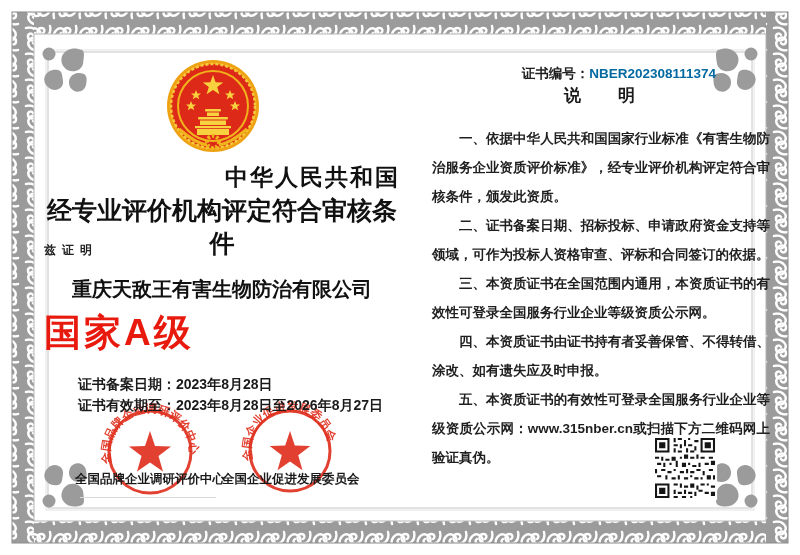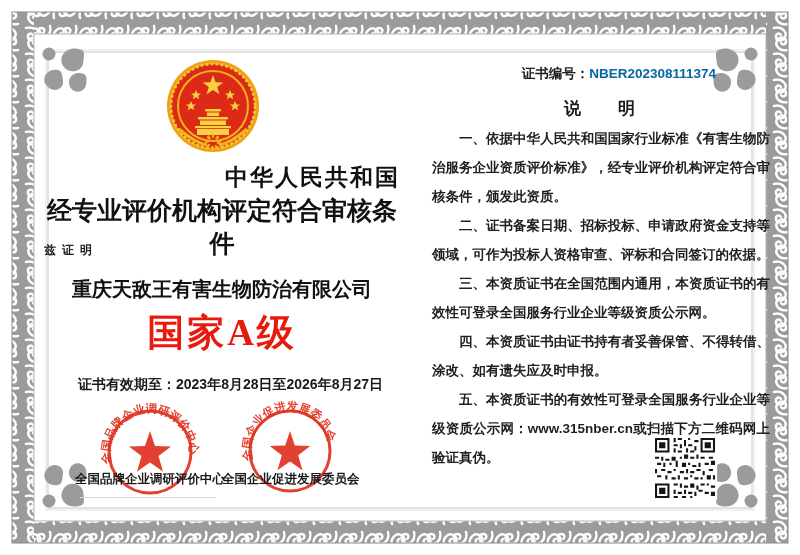--- a/index.html
+++ b/index.html
@@ -25,42 +25,42 @@
   }
   .certify-label{
     left:44px;top:242px;width:356px;text-align:left;
     font-size:12px;font-weight:bold;letter-spacing:6px;color:#222;
   }
   .company-name{
     left:44px;top:276px;width:356px;text-align:center;
     font-size:20px;font-weight:bold;color:#111;
   }
   .grade{
-    left:44px;top:308px;width:356px;text-align:center;
-    font-family:Liberation Serif, serif;
+    left:44px;top:308px;width:356px;text-align:left;
+    font-family:Liberation Sans, sans-serif;
     font-size:37px;font-weight:bold;letter-spacing:3px;color:#e8190d;
   }
   .dates{left:78px;top:374px;font-size:14px;font-weight:bold;line-height:21px;color:#1a1a1a;}
   .dates .row{white-space:nowrap;}
 
   .seal-caption{
     top:471px;font-size:12.5px;font-weight:bold;color:#1a1a1a;text-align:center;white-space:nowrap;
   }
   .seal-caption.c1{left:72px;width:156px;}
   .seal-caption.c2{left:222px;width:136px;}
   .caption-line{left:80px;top:497px;width:136px;height:1px;background:#d9d9d9;}
 
   
   .cert-number{
     left:430px;top:65px;width:286px;text-align:right;
     font-size:13.5px;font-weight:bold;white-space:nowrap;
   }
   .cert-number .num{color:#0369a1;}
   .notes-heading{
-    left:432px;top:97px;width:336px;text-align:center;
+    left:432px;top:84px;width:336px;text-align:center;
     font-size:17px;font-weight:bold;letter-spacing:1px;color:#1a1a1a;
   }
   .notes{
     left:432px;top:124px;width:338px;
     font-size:13.5px;font-weight:bold;line-height:29px;
     text-align:justify;color:#1f1f1f;
   }
   .notes p{margin:0;text-indent:2em;}
 </style>
 </head>
@@ -170,20 +170,23 @@
 </svg>
 
 <div class="abs country-title">中华人民共和国</div>
 <div class="abs cert-title">经专业评价机构评定符合审核条件</div>
 <div class="abs certify-label">兹证明</div>
 <div class="abs company-name">重庆天敌王有害生物防治有限公司</div>
 <div class="abs grade">国家A级</div>
 
 <div class="abs dates">
   <div class="row">
+    <span>证书备案日期：</span><span>2023年8月28日</span>
+  </div>
+  <div class="row">
     <span>证书有效期至：</span><span>2023年8月28日至2026年8月27日</span>
   </div>
 </div>
 
 <div class="abs seal-caption c1">全国品牌企业调研评价中心</div>
 <div class="abs seal-caption c2">全国企业促进发展委员会</div>
 <div class="abs caption-line"></div>
 
 <div class="abs cert-number">
   <span>证书编号：</span><span class="num">NBER202308111374</span>

